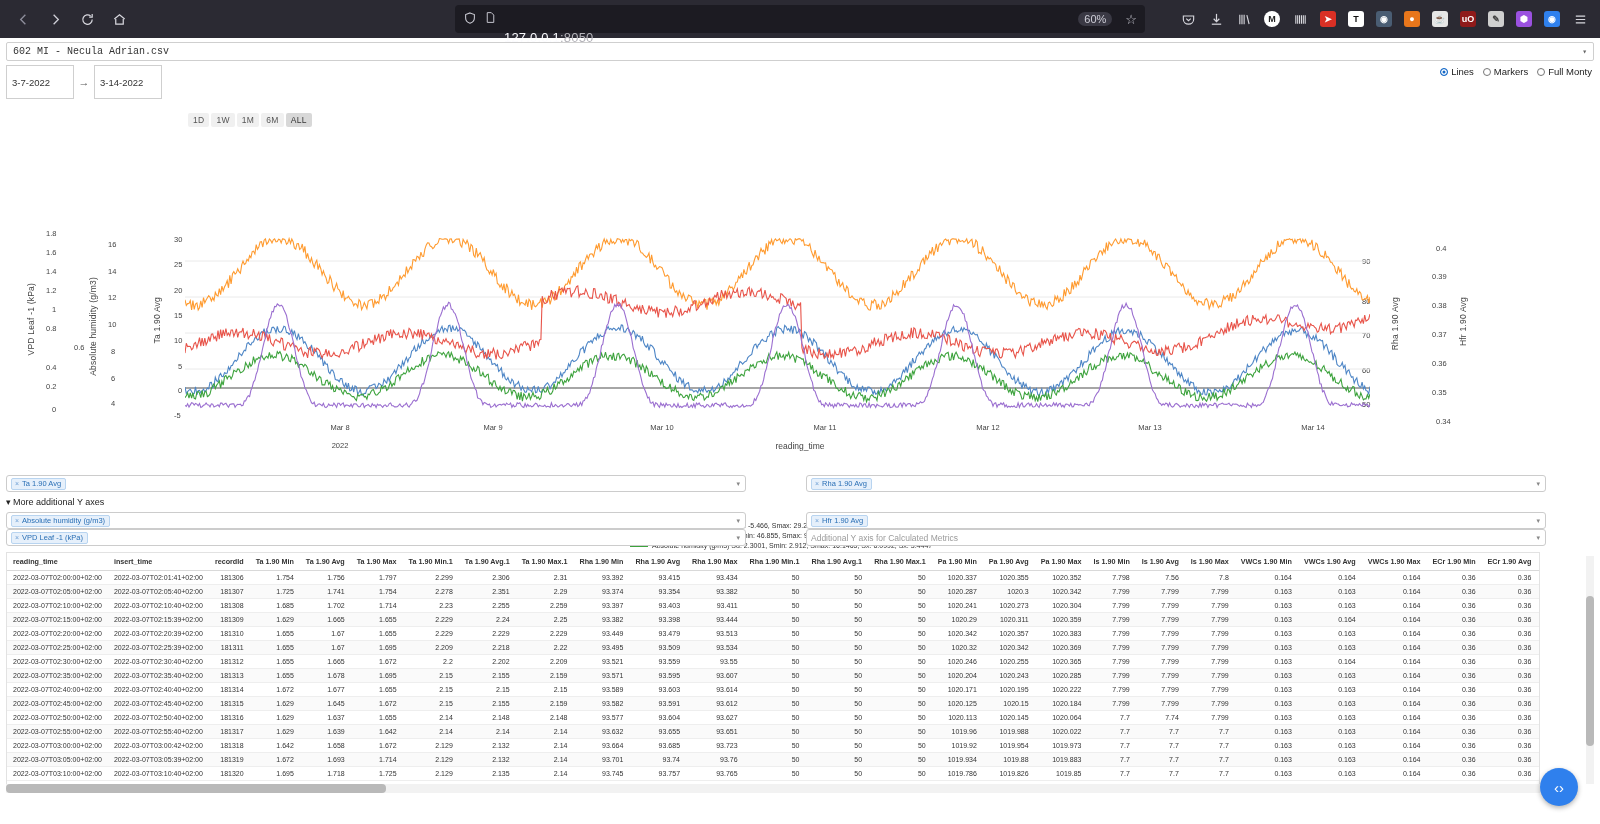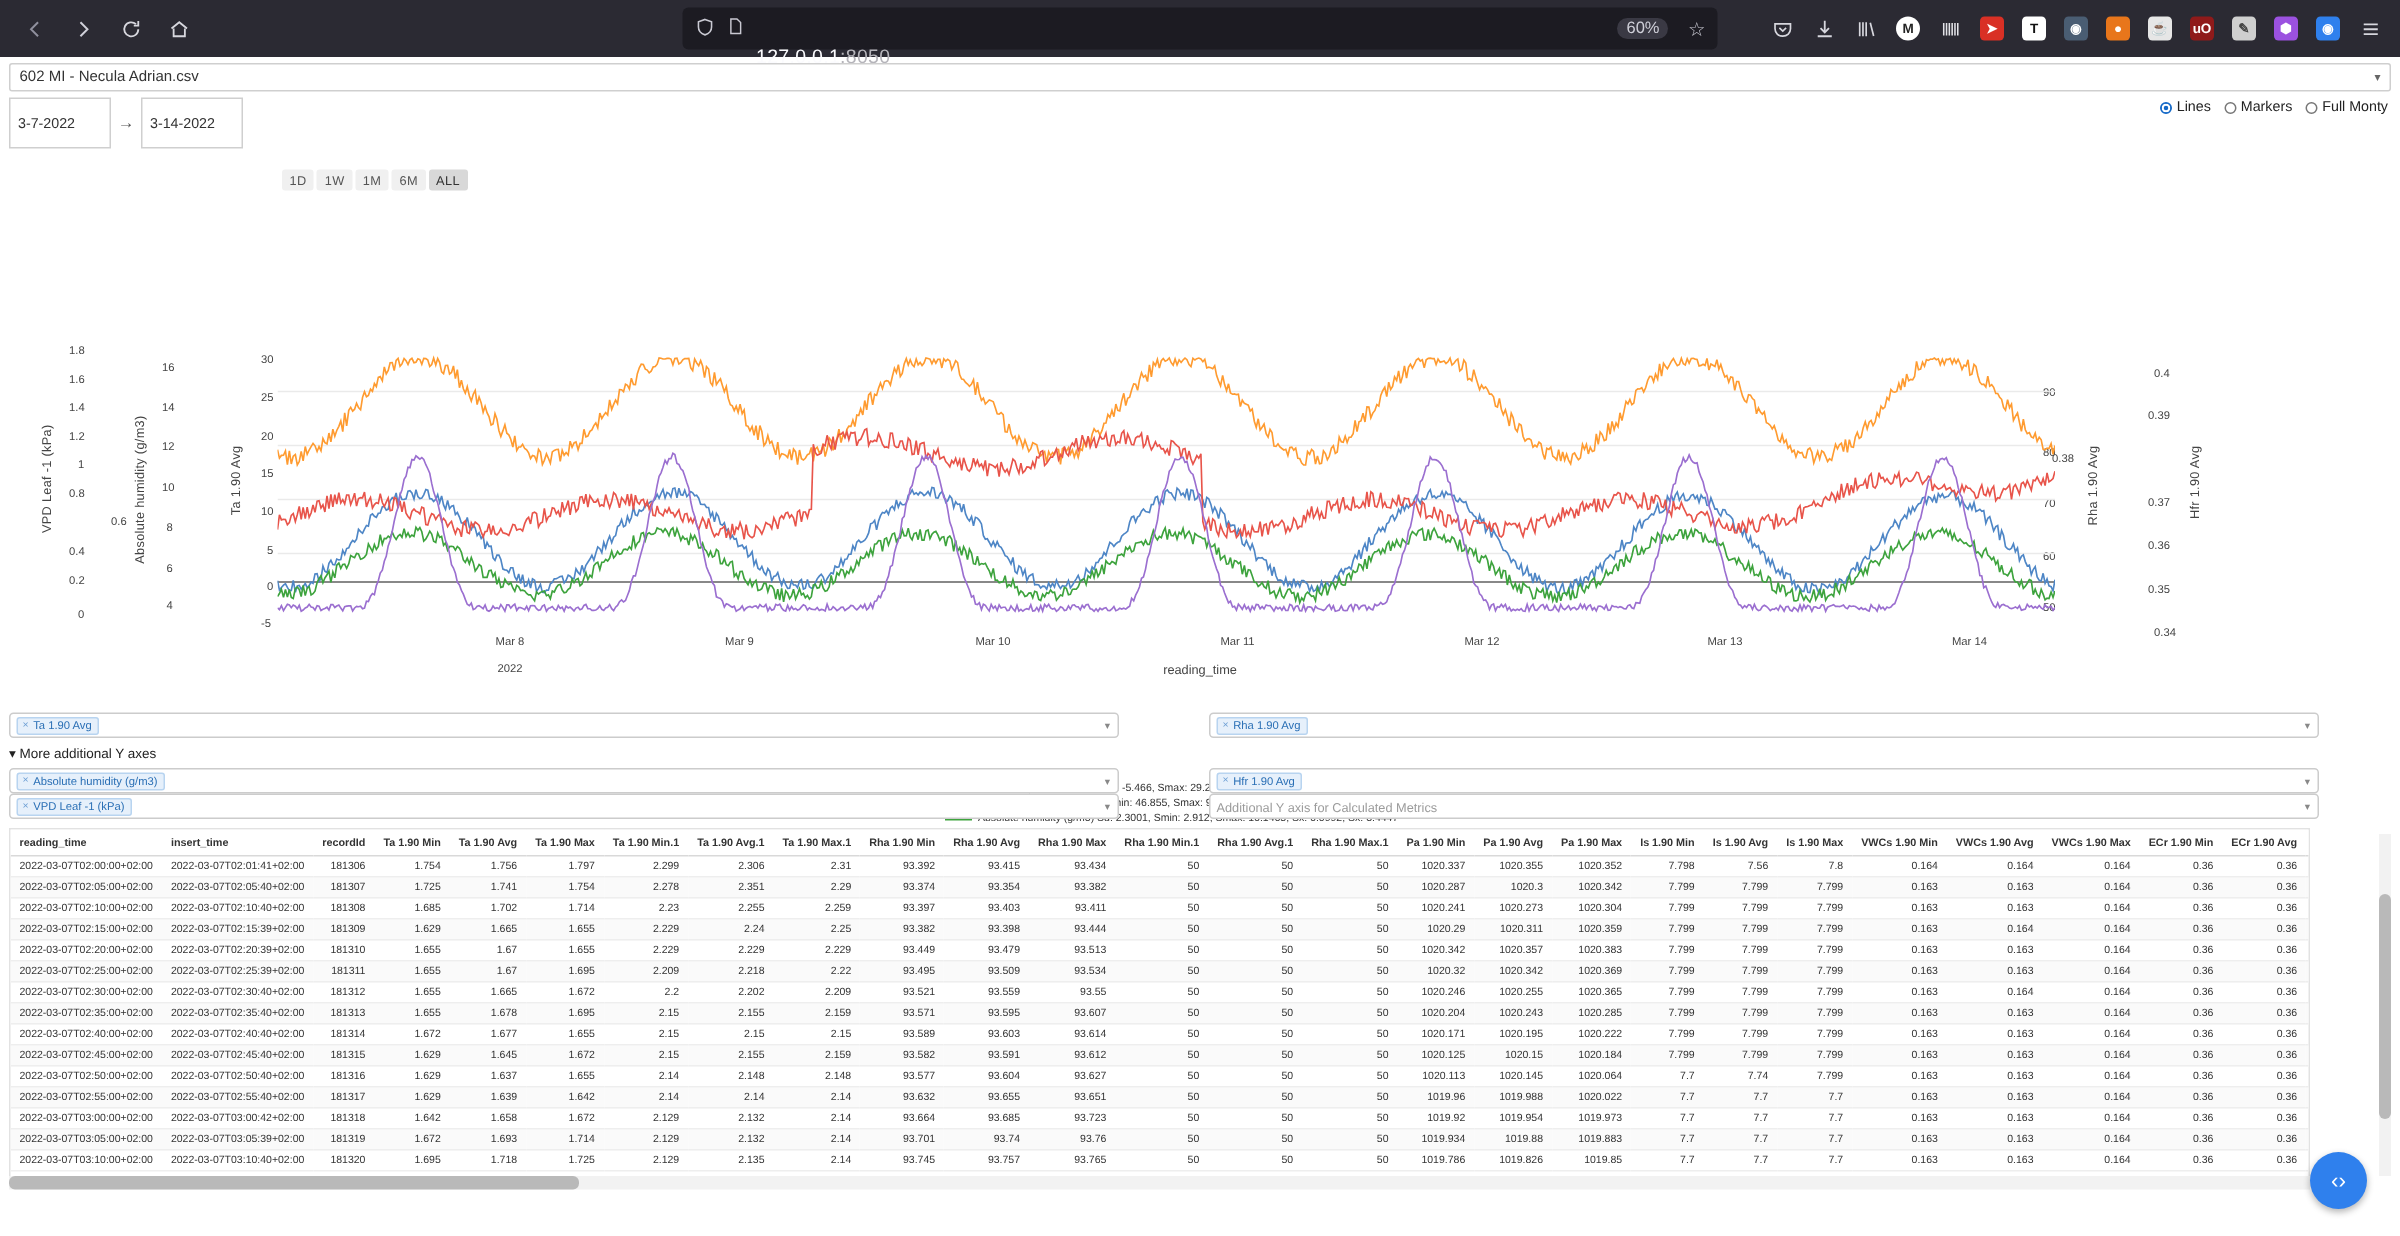--- a/index.html
+++ b/index.html
@@ -39,21 +39,21 @@
     align-items:center; justify-content:center; font-size:12px; color:#d7d7de;
   }
   .ext .sq{ width:16px;height:16px;border-radius:3px;display:flex;align-items:center;justify-content:center;font-size:9px;font-weight:bold;color:#fff;}
 
   
   .app{ background:#fff; }
 
   .file-select{
     margin:4px 6px 2px 6px; height:19px; border:1px solid #cfcfcf; border-radius:2px;
     display:flex; align-items:center; padding:0 6px; font-size:10px; color:#333;
-    background:#fff; position:relative;
+    background:#fff; position:relative;font-family:Liberation Mono, monospace;
   }
   .file-select .caret{ position:absolute; right:6px; font-size:8px; color:#666; }
 
   .date-row{ display:flex; align-items:center; padding:2px 6px; gap:0; position:relative;}
   .date-input{
     width:68px; height:19px; border:1px solid #cfcfcf; background:#fff;
     font-size:9.5px; color:#333; display:flex; align-items:center; padding:16px 5px;
   }
   .date-arrow{ width:20px; text-align:center; font-size:11px; color:#555;}
 
@@ -303,21 +303,21 @@
     <div class="axis-title" style="left:1390px; top:192px;">Rha 1.90 Avg</div>
     <div class="tick" style="left:1362px; top:152px;">90</div>
     <div class="tick" style="left:1362px; top:192px;">80</div>
     <div class="tick" style="left:1362px; top:226px;">70</div>
     <div class="tick" style="left:1362px; top:261px;">60</div>
     <div class="tick" style="left:1362px; top:295px;">50</div>
 
     <div class="axis-title" style="left:1458px; top:192px;">Hfr 1.90 Avg</div>
     <div class="tick" style="left:1436px; top:139px;">0.4</div>
     <div class="tick" style="left:1432px; top:167px;">0.39</div>
-    <div class="tick" style="left:1368px; top:196px;">0.38</div>
+    <div class="tick" style="left:1432px; top:196px;">0.38</div>
     <div class="tick" style="left:1432px; top:225px;">0.37</div>
     <div class="tick" style="left:1432px; top:254px;">0.36</div>
     <div class="tick" style="left:1432px; top:283px;">0.35</div>
     <div class="tick" style="left:1436px; top:312px;">0.34</div>
 
     <div class="plot">
       <svg id="plot-svg" width="1185" height="182" viewBox="0 0 1185 182">
         <g stroke="#eaeaea" stroke-width="1">
           <line x1="0" y1="28" x2="1185" y2="28"></line>
           <line x1="0" y1="64" x2="1185" y2="64"></line>

